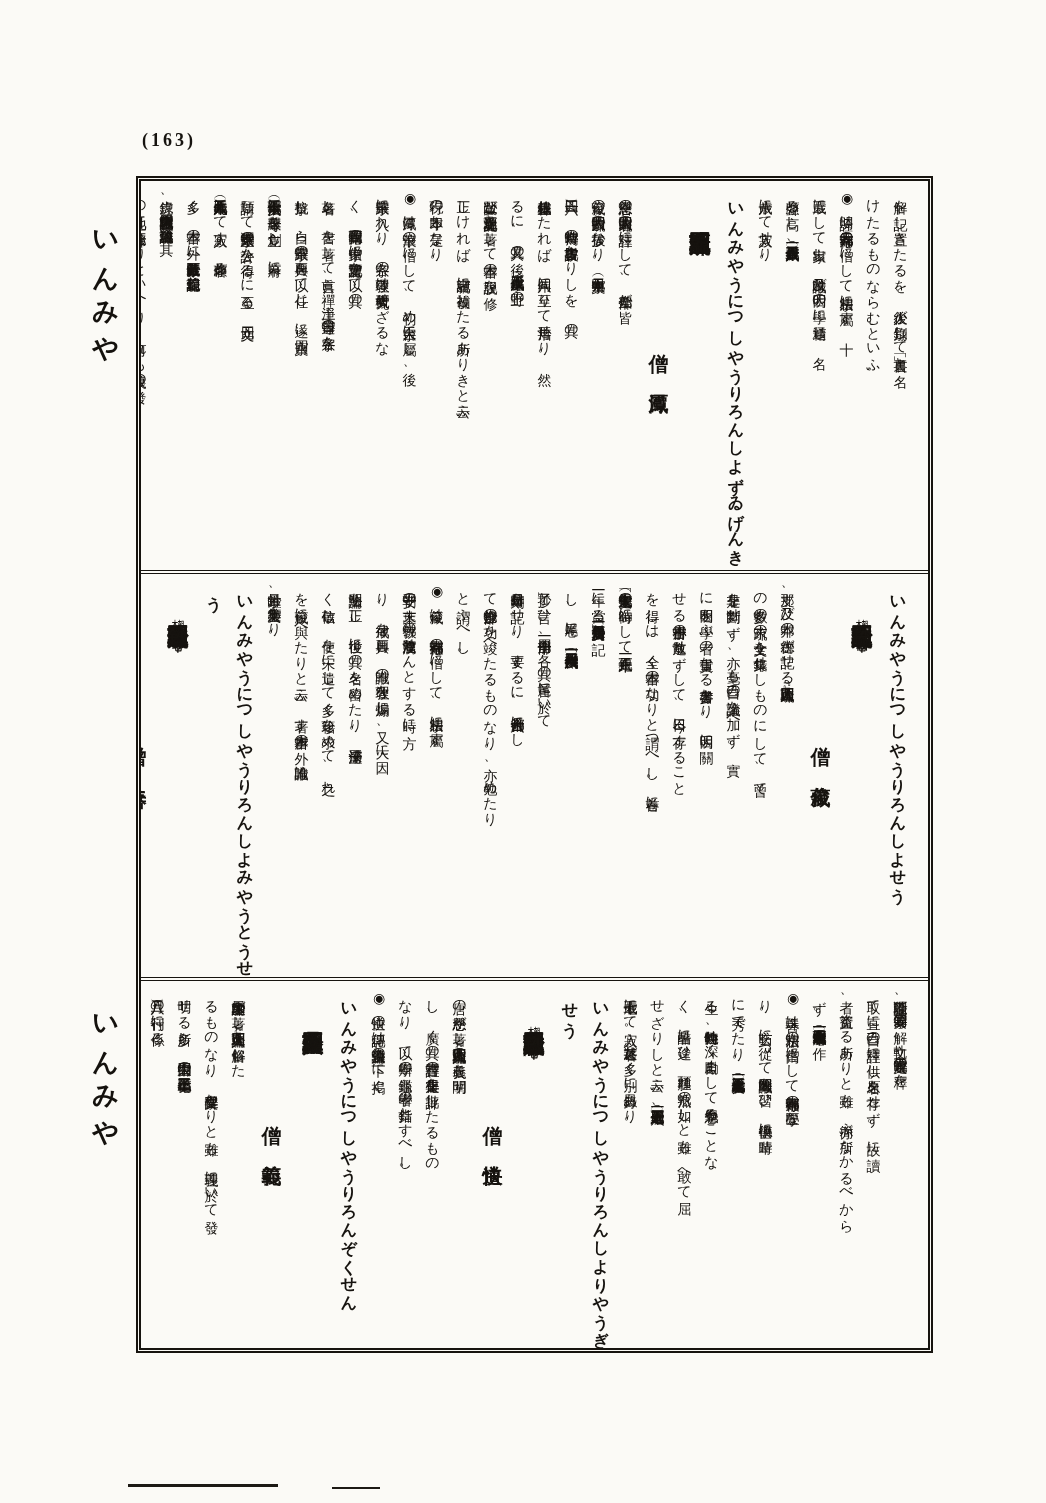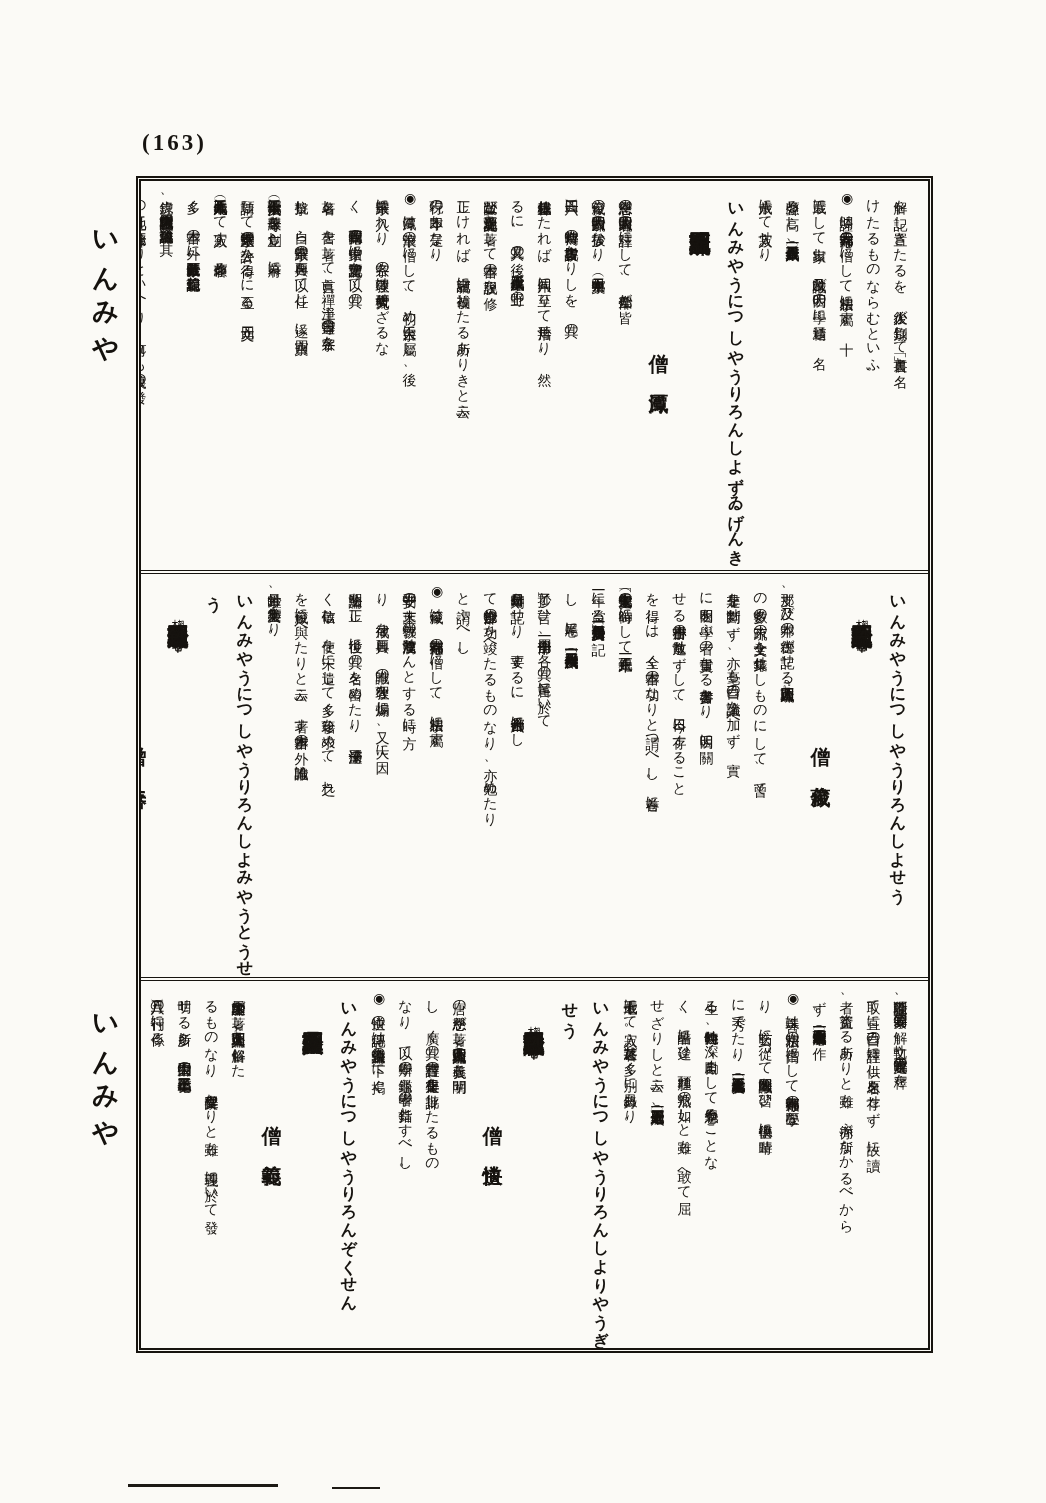--- a/index.html
+++ b/index.html
@@ -6,21 +6,21 @@
   .page{
     position:relative;
     width:1046px;height:1503px;
     background:#fbfaf6;
     font-family:"Liberation Serif","DejaVu Serif",serif;
     color:#16130f;
     overflow:hidden;
   }
   .page-number{
     position:absolute;left:142px;top:130px;
-    font-size:23px;letter-spacing:3px;font-weight:600;
+    font-size:18px;letter-spacing:3px;font-weight:600;
   }
   .margin-label{
     position:absolute;left:88px;
     writing-mode:vertical-rl;text-orientation:upright;
     font-size:26px;font-weight:700;letter-spacing:5px;
     color:#14110d;
   }
   .margin-label.top{top:214px;}
   .margin-label.bottom{top:998px;}
   .content-box{

